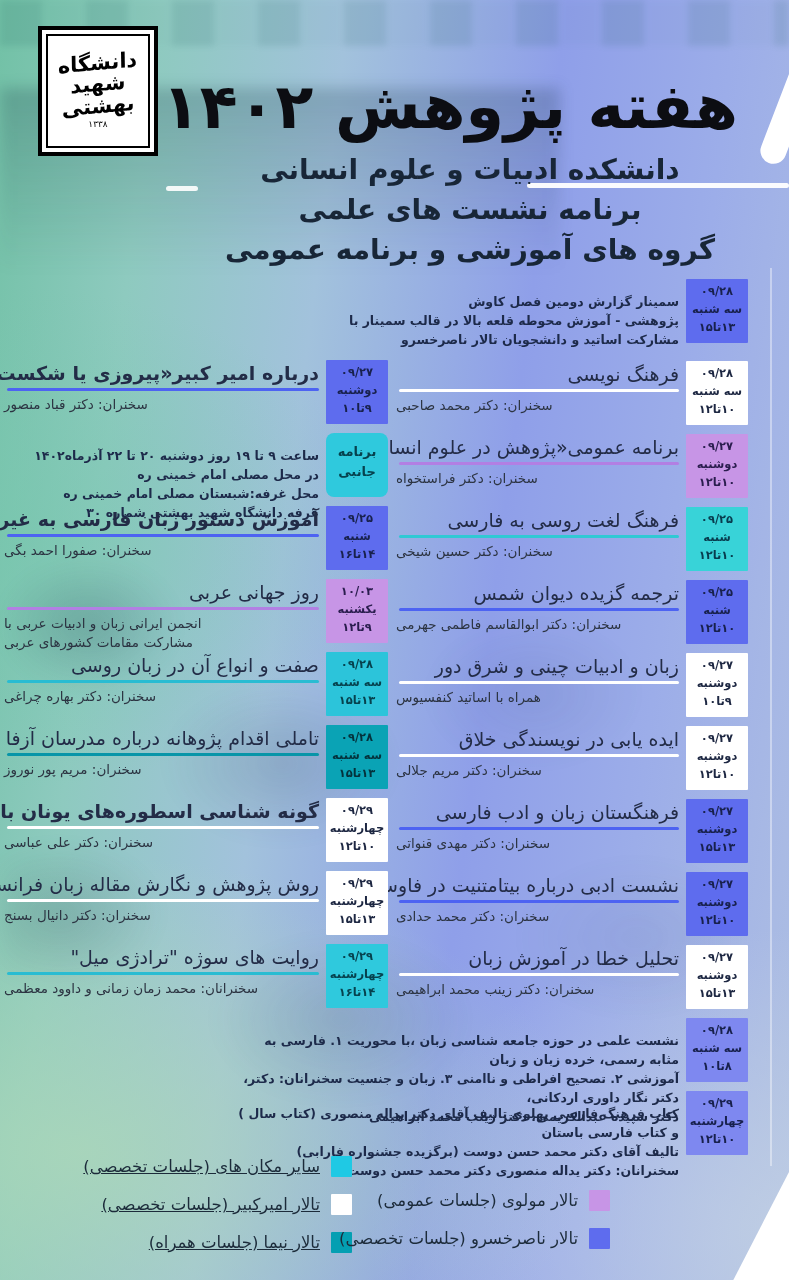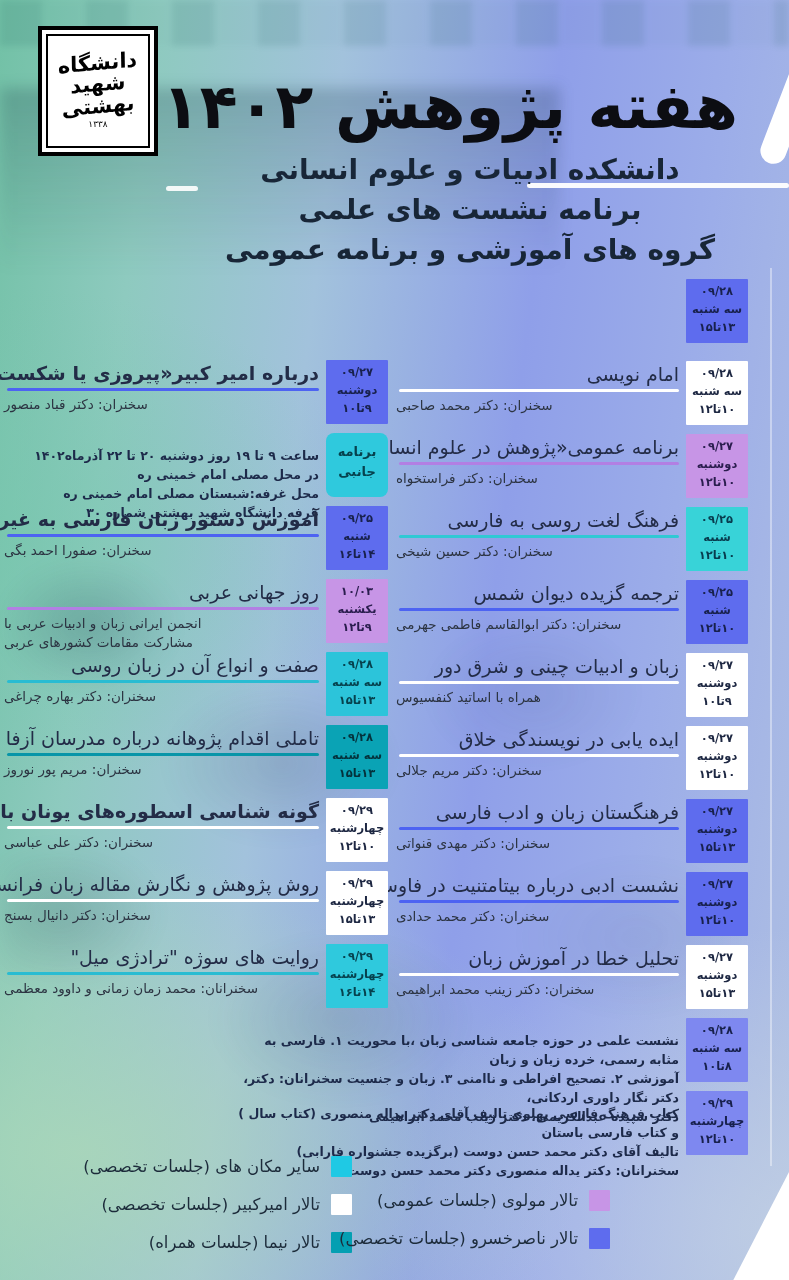--- a/index.html
+++ b/index.html
@@ -59,21 +59,21 @@
   .entry-title{font-size:19px;font-weight:400;color:#232c47;text-align:right;
     white-space:nowrap;line-height:1.2;padding-top:2px;overflow:visible;}
   .rule{height:3px;margin:3px 0 4px;border-radius:2px;background:transparent;width:99%;}
   .speaker{font-size:13.5px;color:#2c3442;text-align:left;padding-left:0;
     padding-right:26px;line-height:1.4;}
   .note{font-size:12.5px;font-weight:bold;color:#1d2a4a;text-align:right;line-height:1.52;
     white-space:pre-line;margin-left:-160px;padding-top:3px;}
   .entry-title:empty,.speaker:empty,.note:empty,.chip > div:empty{display:none;}
   
   .legend{position:absolute;font-size:16.5px;color:#1c2b3a;}
-  .legend-left{top:1156px;left:96px;width:256px;}
+  .legend-left{top:1156px;left:96px;width:256px;text-decoration:underline;}
   .legend-right{top:1190px;left:352px;width:258px;}
   .legend-item{display:flex;align-items:center;justify-content:flex-start;margin-bottom:17px;}
   .swatch{width:21px;height:21px;flex:0 0 21px;margin-left:11px;border-radius:1px;}
   .legend-label{white-space:nowrap;}
 </style>
 </head>
 <body>
 
 <div class="poster">
 
@@ -105,31 +105,39 @@
 
   <section class="col col-right">
 
       <div class="entry">
         <div class="chip" style="background: rgb(94, 108, 238); color: rgb(24, 33, 77);">
           <div>۰۹/۲۸</div>
           <div>سه شنبه</div>
           <div>۱۳تا۱۵</div>
 
         </div>
+        <div class="entry-body">
+
+          <div class="rule"></div>
+
+          <div class="note">سمینار گزارش دومین فصل کاوش
+پژوهشی - آموزش محوطه قلعه بالا در قالب سمینار با
+مشارکت اساتید و دانشجویان تالار ناصرخسرو</div>
+        </div>
       </div>
 
       <div class="entry">
         <div class="chip" style="background: rgb(255, 255, 255); color: rgb(29, 39, 66);">
           <div>۰۹/۲۸</div>
           <div>سه شنبه</div>
           <div>۱۰تا۱۲</div>
 
         </div>
         <div class="entry-body">
-          <div class="entry-title">امام نویسی</div>
+          <div class="entry-title">فرهنگ نویسی</div>
           <div class="rule" style="background: rgb(255, 255, 255);"></div>
           <div class="speaker">سخنران: دکتر محمد صاحبی</div>
 
         </div>
       </div>
 
       <div class="entry">
         <div class="chip" style="background: rgb(199, 149, 230); color: rgb(42, 29, 78);">
           <div>۰۹/۲۷</div>
           <div>دوشنبه</div>

